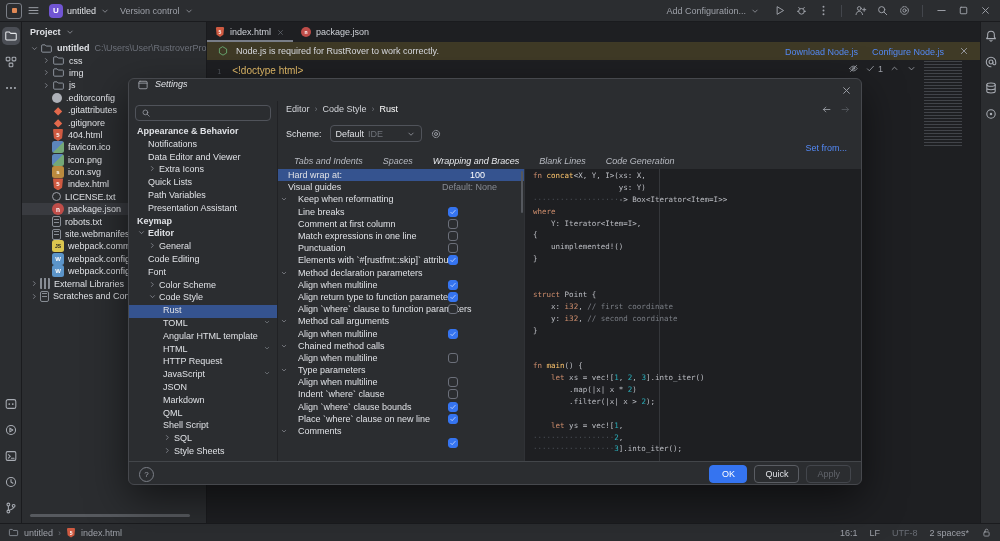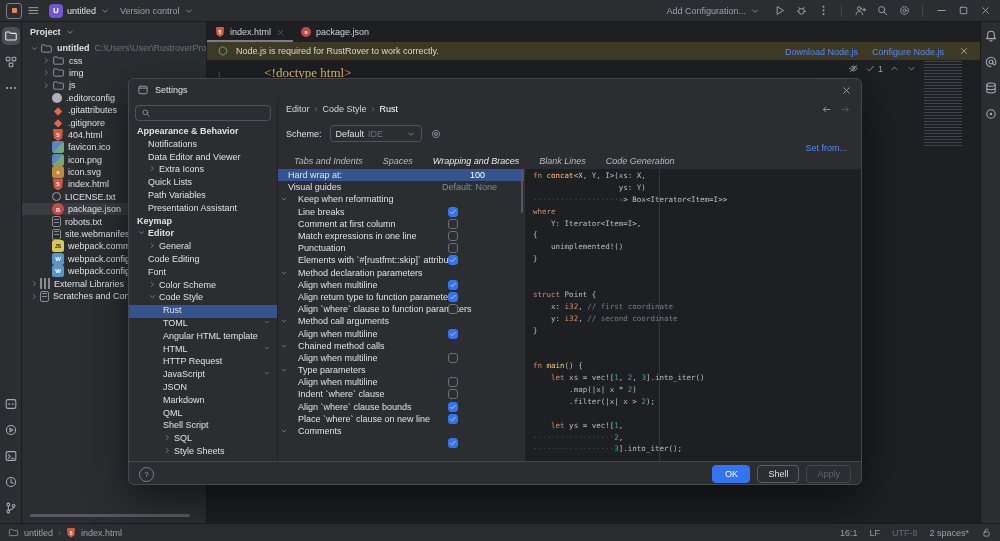--- a/index.html
+++ b/index.html
@@ -67,37 +67,37 @@
   
   .ezone{left:207px;top:22px;width:773px;height:501px;background:#1e1f22;}
   .etabs{display:flex;align-items:stretch;height:20px;}
   .etab{display:flex;align-items:center;gap:5px;padding:0 8px;color:#cfd2d8;position:relative;}
   .etab.active::after{content:"";position:absolute;left:0;right:0;bottom:0;height:2px;background:#787d87;}
   .etab .close{width:9px;height:9px;color:#6f737a;}
   .notif{display:flex;align-items:center;height:18px;background:#3f3a26;padding:0 10px;gap:7px;color:#d8dae0;}
   .notif .links{margin-left:auto;display:flex;gap:14px;align-items:flex-end;}
   .link{color:#548af7;cursor:default;}
   .gutter-num{color:#51555c;font-family:"DejaVu Sans Mono",monospace;font-size:7px;}
-  .codeline{font-family:Liberation Serif, serif;font-size:13px;color:#e8bf6a;margin-left:32px;}
+  .codeline{font-family:Liberation Sans, sans-serif;font-size:10px;color:#e8bf6a;}
   .minimap{left:924px;top:61px;width:52px;height:86px;opacity:.8;
            background:repeating-linear-gradient(to bottom,#4a4d53 0 1px,transparent 1px 3px) 0 0/38px 100% no-repeat;}
   .ewidgets{display:flex;align-items:center;gap:6px;color:#9da0a8;}
   .ewidgets .ic{width:11px;height:11px;}
   
   .statusbar{left:0;top:523px;width:1000px;height:18px;background:#2b2d30;border-top:1px solid #1a1b1e;
              box-sizing:border-box;display:flex;align-items:center;padding:0 8px;color:#9da0a8;}
   .sb-left{display:flex;align-items:center;gap:5px;}
   .sb-right{margin-left:auto;display:flex;align-items:center;gap:12px;}
   .sb-dim{color:#696d75;}
   .sb-right .ic{width:11px;height:11px;}
   
   .dialog{left:128px;top:78px;width:734px;height:407px;background:#2b2d30;border:1px solid #46484d;
           border-radius:6px;box-sizing:border-box;box-shadow:0 14px 40px rgba(0,0,0,.55);z-index:5;}
-  .dlg-title{position:absolute;left:0;top:0;width:100%;height:22px;display:flex;align-items:center;gap:6px;
-             padding-left:8px;box-sizing:border-box;}
+  .dlg-title{position:absolute;left:0;top:0;width:100%;height:22px;display:flex;align-items:flex-start;gap:6px;
+             padding-left:8px;box-sizing:border-box;font-style:italic;}
   .dlg-close{position:absolute;right:4px;top:2px;}
   .dlg-left{position:absolute;left:0;top:22px;width:149px;height:360px;border-right:1px solid #212225;box-sizing:border-box;overflow:hidden;}
   .searchbox{position:absolute;left:6px;top:4px;width:136px;height:16px;border:1px solid #50535a;border-radius:4px;
              display:flex;align-items:center;padding-left:5px;box-sizing:border-box;}
   .snav{position:absolute;left:0;top:25px;width:100%;}
   .srow{display:flex;align-items:flex-start;height:12.8px;white-space:nowrap;overflow:hidden;position:relative;cursor:default;}
   .srow.selected{background:#35538f;}
   .srow .rchev{position:absolute;right:6px;color:#8a8e96;width:8px;height:8px;}
   .dlg-right{position:absolute;left:149px;top:22px;right:0;height:360px;}
   .crumbs{position:absolute;left:8px;top:3px;display:flex;align-items:center;gap:5px;color:#d3d5da;}
@@ -1015,21 +1015,21 @@
             <div class="cl"><span class="cd-d">    </span><span class="cd-k">let</span><span class="cd-d"> ys = vec![</span><span class="cd-n">1</span><span class="cd-d">,</span></div>
             <div class="cl"><span class="cd-w">··················</span><span class="cd-n">2</span><span class="cd-d">,</span></div>
             <div class="cl"><span class="cd-w">··················</span><span class="cd-n">3</span><span class="cd-d">].into_iter();</span></div>
           </div>
       </div>
     </div>
     <div class="dlg-footer">
       <span class="help">?</span>
       <div class="btns">
         <button class="btn primary">OK</button>
-        <button class="btn">Shell</button>
+        <button class="btn">Quick</button>
         <button class="btn disabled">Apply</button>
       </div>
     </div>
   </div>
 
   <div class="statusbar abs">
     <div class="sb-left">
       <span class="ic-folder ic" style="width:11px;height:11px;">
           <svg viewBox="0 0 16 16" fill="none" stroke="currentColor" stroke-width="1.2" stroke-linecap="round" stroke-linejoin="round">
             <path d="M2 4.5c0-.6.4-1 1-1h3.2L7.7 5H13c.6 0 1 .4 1 1v5.5c0 .6-.4 1-1 1H3c-.6 0-1-.4-1-1z"></path>

